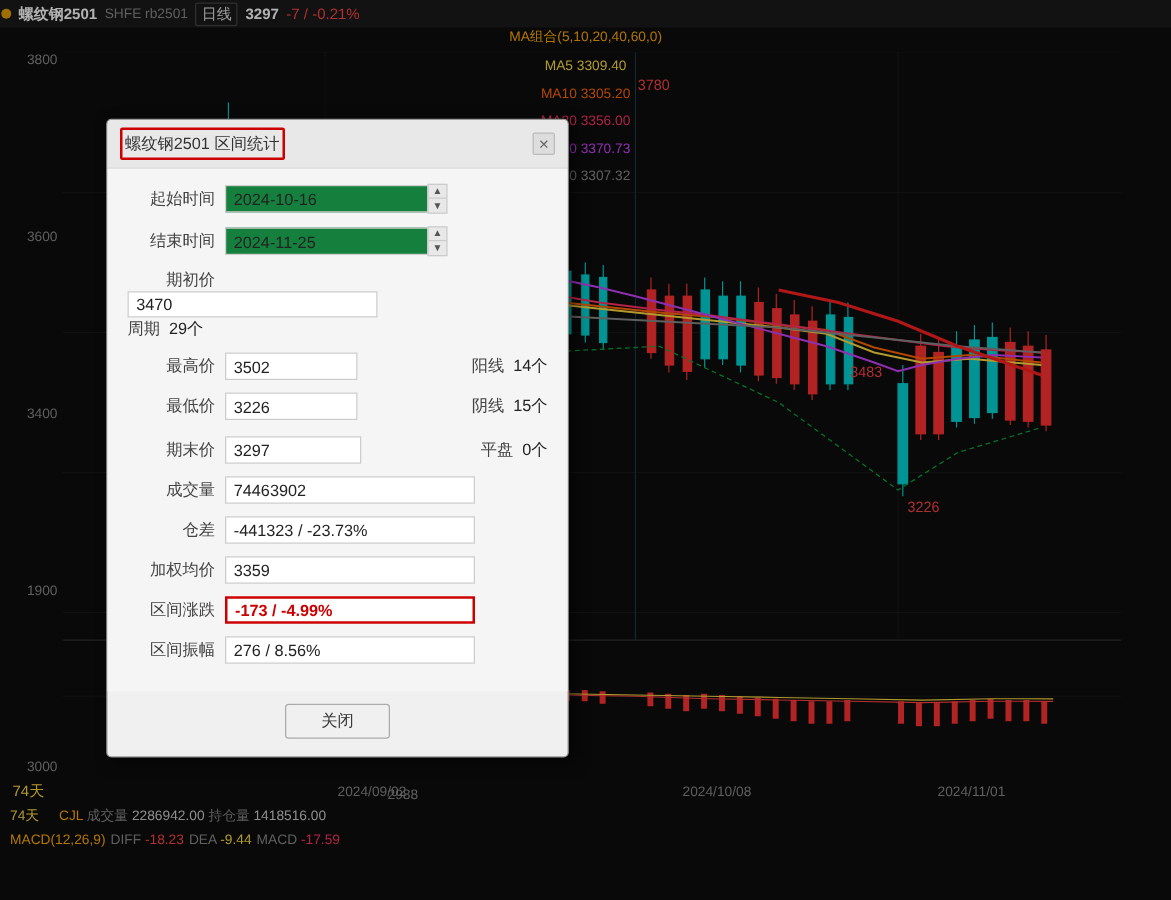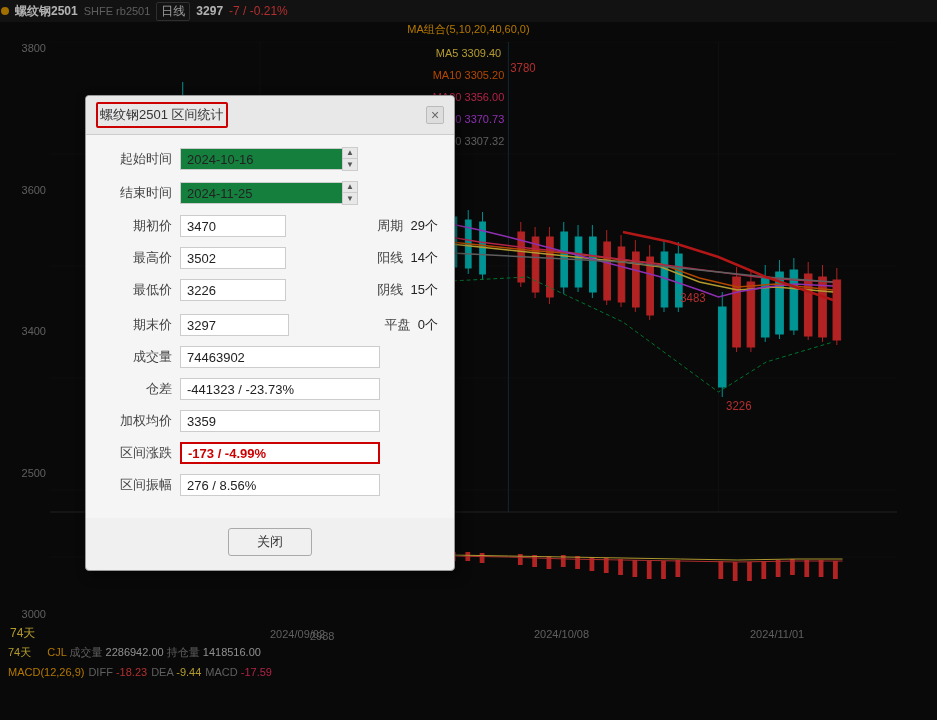--- a/index.html
+++ b/index.html
@@ -325,21 +325,21 @@
   <span class="ma10"><span>MA10</span> <span>3305.20</span></span>
   <span class="ma20"><span>MA20</span> <span>3356.00</span></span>
   <span class="ma40"><span>MA40</span> <span>3370.73</span></span>
   <span class="ma60"><span>MA60</span> <span>3307.32</span></span>
 </div>
 
 <div class="y-axis">
   <span class="y-label">3800</span>
   <span class="y-label">3600</span>
   <span class="y-label">3400</span>
-  <span class="y-label">2500</span>
+  <span class="y-label">1900</span>
   <span class="y-label">3000</span>
 </div>
 
 <svg class="chart-svg" viewBox="0 0 887 560" preserveAspectRatio="none" style="position:absolute;top:42px;left:50px;width:847px;height:560px;">
 
   <line x1="0" y1="0" x2="887" y2="0" stroke="#222" stroke-width="0.5"></line>
   <line x1="0" y1="112" x2="887" y2="112" stroke="#222" stroke-width="0.5"></line>
   <line x1="0" y1="224" x2="887" y2="224" stroke="#222" stroke-width="0.5"></line>
   <line x1="0" y1="336" x2="887" y2="336" stroke="#222" stroke-width="0.5"></line>
   <line x1="0" y1="448" x2="887" y2="448" stroke="#222" stroke-width="0.5"></line>
@@ -595,21 +595,21 @@
     <rect x="805" y="518" width="5" height="17" fill="#ff3333"></rect>
     <rect x="820" y="519" width="5" height="18" fill="#ff3333"></rect>
   </g>
 
   <polyline points="60,500 120,492 180,510 240,507 300,511 360,513 420,514 480,515 540,517 600,518 660,519 720,520 780,519 830,519" fill="none" stroke="#ff4444" stroke-width="1"></polyline>
   <polyline points="60,505 120,499 180,508 240,506 300,510 360,512 420,513 480,514 540,515 600,516 660,517 720,518 780,517 830,517" fill="none" stroke="#ffdd44" stroke-width="1"></polyline>
 </svg>
 
 <div class="x-axis">
   <span class="x-label" style="position:absolute;left:220px;bottom:0;">2024/09/02</span>
-  <span class="x-label" style="position:absolute;left:484px;bottom:0;margin-top:47px;">2024/10/08</span>
+  <span class="x-label" style="position:absolute;left:496px;bottom:0;margin-top:47px;">2024/10/08</span>
   <span class="x-label" style="position:absolute;left:700px;bottom:0;">2024/11/01</span>
 </div>
 
 <div class="bottom-bar">
   <span style="color:#ffdd44;">74天</span>
   <span>
     <span style="color:#ffaa00;margin-top:20px;">CJL</span>
     <span style="color:#888;"> 成交量</span>
     <span style="color:#ccc;">2286942.00</span>
     <span style="color:#888;"> 持仓量</span>
@@ -664,21 +664,21 @@
       <div class="date-input-group">
         <div class="date-input-box">2024-11-25</div>
         <div class="spin-buttons">
           <div class="spin-btn">▲</div>
           <div class="spin-btn">▼</div>
         </div>
       </div>
       <span style="width:80px;"></span>
     </div>
 
-    <div style="display:flex;align-items:center;margin-bottom:10px;font-size:13px;">
+    <div style="display:flex;margin-bottom:10px;font-size:13px;flex-direction:column;">
       <span class="modal-label">期初价</span>
       <div class="modal-value" style="max-width:200px;">3470</div>
       <span style="flex:1;"></span>
       <span class="right-stat">
         <span>周期</span>&nbsp;
         <span class="right-stat-val">29个</span>
       </span>
     </div>
 
     <div style="display:flex;align-items:center;margin-bottom:10px;font-size:13px;">

